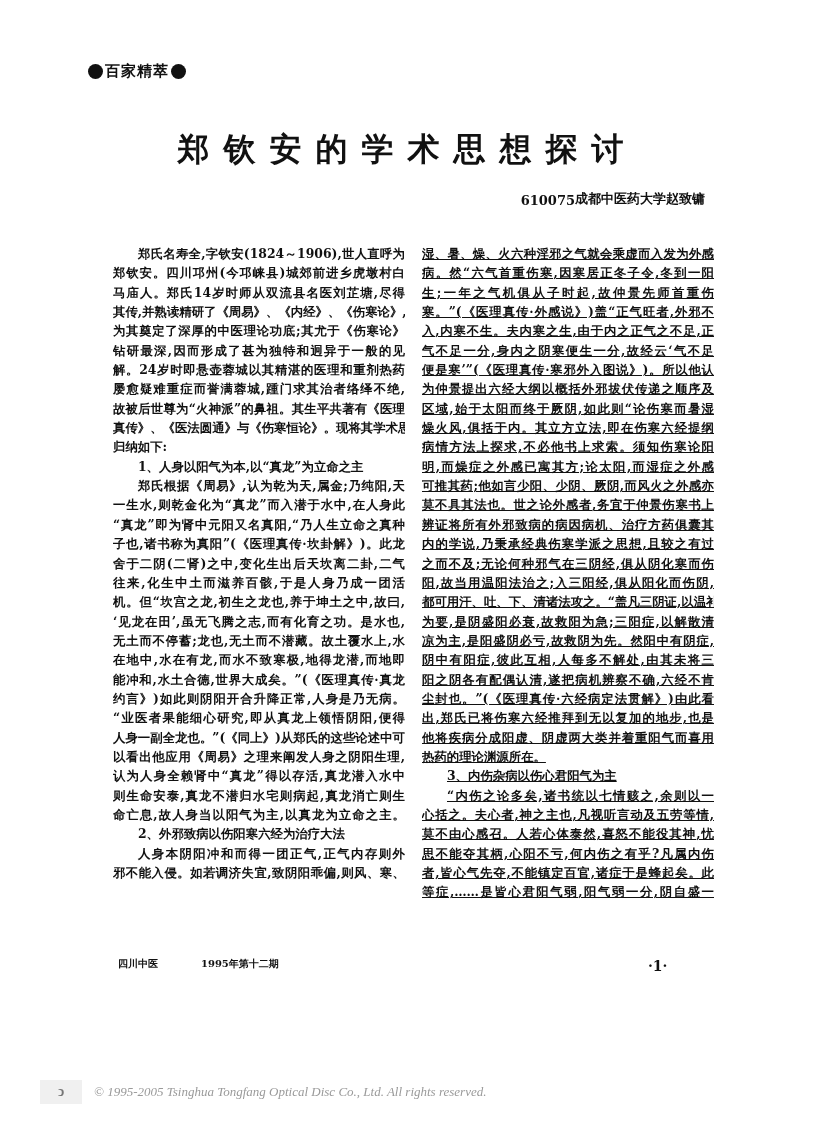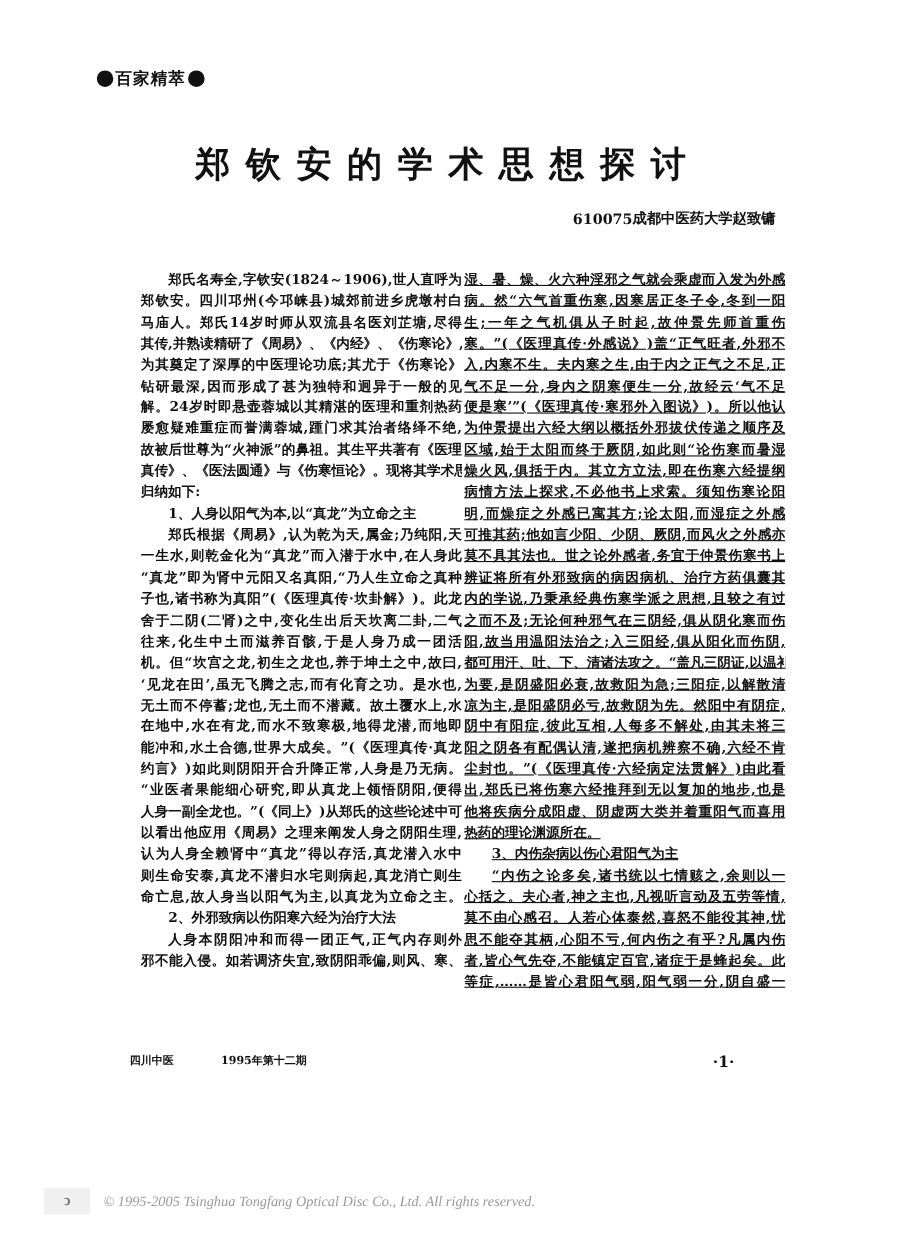--- a/index.html
+++ b/index.html
@@ -7,21 +7,21 @@
          font-family:"DejaVu Serif", serif; color:#111; }
   .section-tag { position:absolute; left:88px; top:62px; font-size:15px; font-weight:bold;
          display:flex; align-items:center; gap:2px; letter-spacing:1px; }
   .dot { display:inline-block; width:15px; height:15px; border-radius:50%; background:#111; }
   .title { position:absolute; left:0; width:815px; top:128px; text-align:center;
          font-size:32px; font-weight:bold; letter-spacing:14px; }
   .byline { position:absolute; right:110px; top:190px; font-size:13px; font-weight:bold;
          display:flex; gap:0;align-items:flex-end; }
   .col { position:absolute; top:244px; width:292px; font-size:12.4px; line-height:19.35px;
          font-weight:bold; }
-  .col.left { left:128px; }
+  .col.left { left:113px; }
   .col.right { left:422px;text-decoration:underline; }
   .line { white-space:nowrap; overflow:hidden; height:19.35px; text-align:justify; text-align-last:justify; }
   .line.indent { padding-left:25px; }
   .line.short { text-align-last:left; }
   .footer-journal { position:absolute; left:118px; top:957px; font-size:10px; font-weight:bold;
          display:flex; gap:43px; }
   .page-num { position:absolute; left:648px; top:958px; font-size:14px; font-weight:bold; }
   .copyright { position:absolute; left:40px; top:1080px; display:flex; align-items:center; gap:12px;
          font-family:"Liberation Serif", serif; font-style:italic; font-size:13px; color:#9a9a9a; }
   .logo { width:42px; height:24px; background:#f0f0f0; display:flex; align-items:center;

